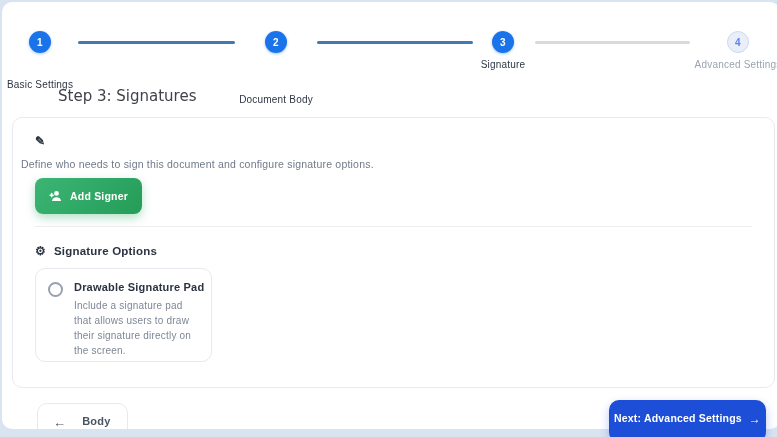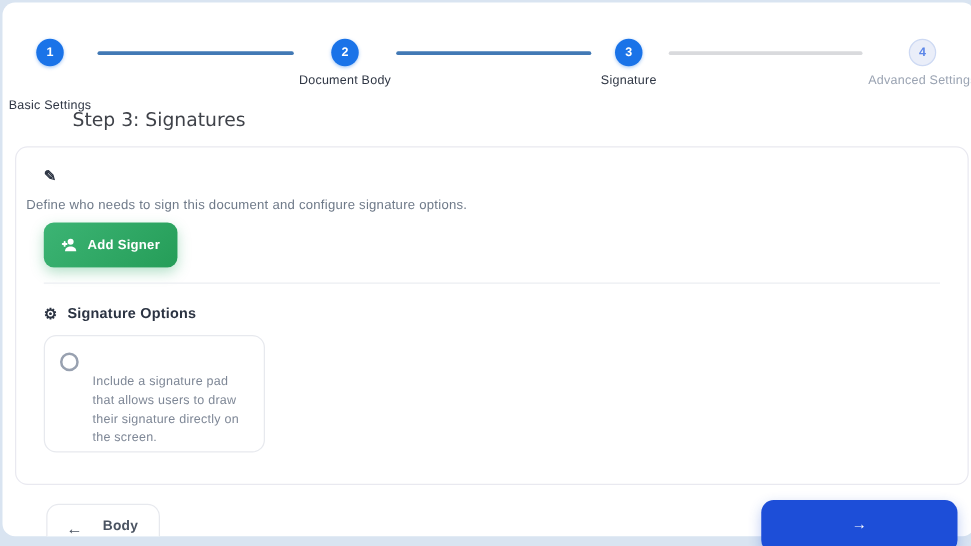--- a/index.html
+++ b/index.html
@@ -110,21 +110,21 @@
 
     <div>
       <div class="step-line blue" style="left:76px;width:157px;"></div>
       <div class="step-line blue" style="left:315px;width:156px;"></div>
       <div class="step-line gray" style="left:533px;width:155px;"></div>
 
       <div class="step-circle done" style="left:27px;">1</div>
       <div class="step-label" style="left:38px;margin-top:20px;">Basic Settings</div>
 
       <div class="step-circle done" style="left:263px;">2</div>
-      <div class="step-label" style="left:274px;">Document Body</div>
+      <div class="step-label" style="left:274px;margin-top:35px;">Document Body</div>
 
       <div class="step-circle done" style="left:490px;">3</div>
       <div class="step-label" style="left:501px;">Signature</div>
 
       <div class="step-circle upcoming" style="left:725px;">4</div>
       <div class="step-label upcoming" style="left:736px;">Advanced Settings</div>
     </div>
 
     <div class="page-title">Step 3: Signatures</div>
 
@@ -149,28 +149,30 @@
 
       <div class="divider"></div>
 
       <div class="section-heading opt-heading">
         <span class="ico">⚙</span>
         <span>Signature Options</span>
       </div>
 
       <div class="option-card">
         <div class="radio"></div>
+        <div class="option-title">Drawable Signature Pad</div>
         <div class="option-desc">Include a signature pad that allows users to draw their signature directly on the screen.</div>
       </div>
 
     </div>
 
     <button class="back-btn">
       <span class="arrow">←</span>
       <span>Body</span>
     </button>
 
   </div>
 
   <button class="next-btn">
+    <span>Next: Advanced Settings</span>
     <span class="arrow">→</span>
   </button>
 </div>
 
 </body></html>

